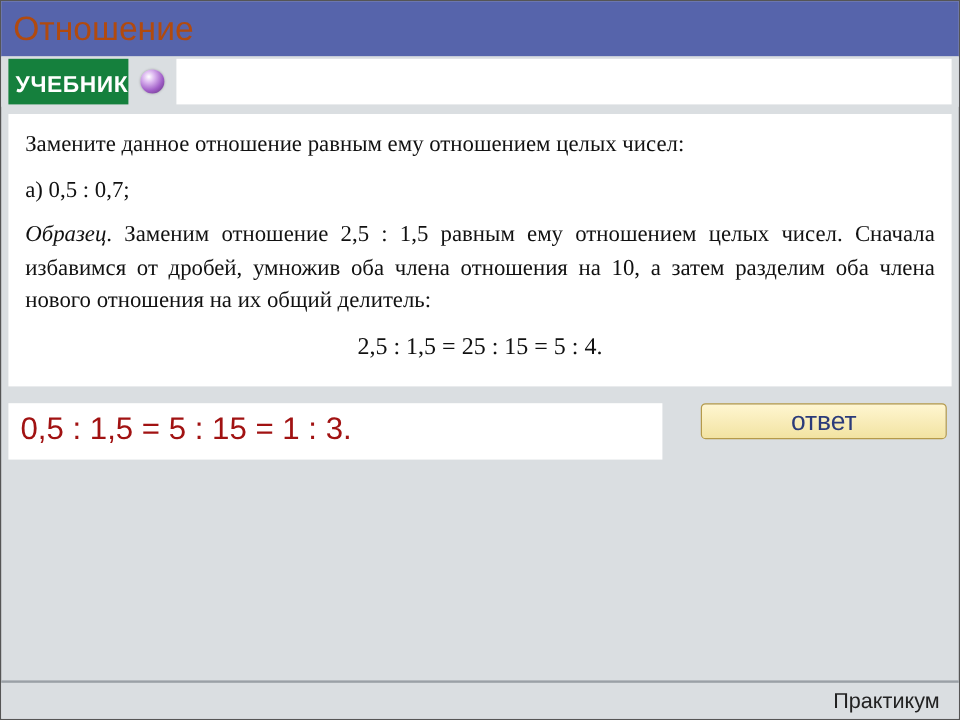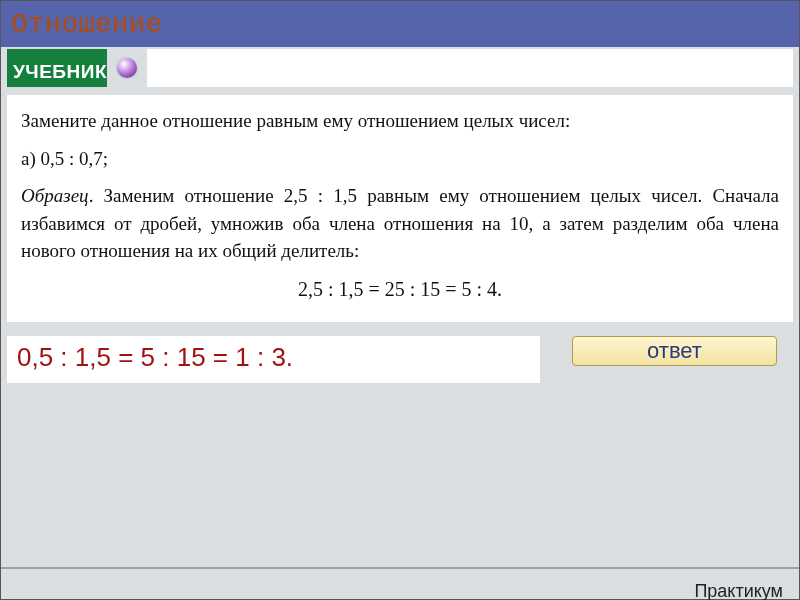--- a/index.html
+++ b/index.html
@@ -20,21 +20,20 @@
     background: #5664ab;
     height: 46px;
     padding: 4px 10px;
     display: flex;
     align-items: center;
   }
   .title-bar .title {
     color: #b14a0f;
     font-size: 28px;
     font-weight: 400;
-    font-family: Liberation Mono, monospace;
   }
   .toolbar-row {
     background: #dadee1;
     height: 42px;
     display: flex;
     align-items: stretch;
     padding: 2px 6px;
     gap: 4px;
   }
   .book-chip {
@@ -103,40 +102,40 @@
     background: #ffffff;
     flex: 1;
     padding: 6px 10px 10px 10px;
     color: #a11212;
     font-size: 26px;
     font-family: Verdana, Geneva, sans-serif;
   }
   .answer-btn {
     width: 205px;
     height: 30px;
-    margin-right: 16px;
+    margin-right: 4px;
     border: 1px solid #b59a4a;
     border-radius: 4px;
     background: linear-gradient(#fff6d1, #f2e3a2);
     color: #2b3a7a;
     font-size: 22px;
     font-family: Verdana, Geneva, sans-serif;
     display: flex;
     align-items: center;
     justify-content: center;
     cursor: pointer;
   }
   .footer {
     position: absolute;
     left: 1px; right: 1px; bottom: 1px;
     height: 32px;
     border-top: 2px solid #9aa0a6;
     background: #dadee1;
     display: flex;
-    align-items: flex-start;
+    align-items: center;
     justify-content: flex-end;
     padding: 12px 16px;
     font-size: 18px;
     color: #222;
   }
 </style>
 </head>
 <body>
 
 <div class="outer-border">

